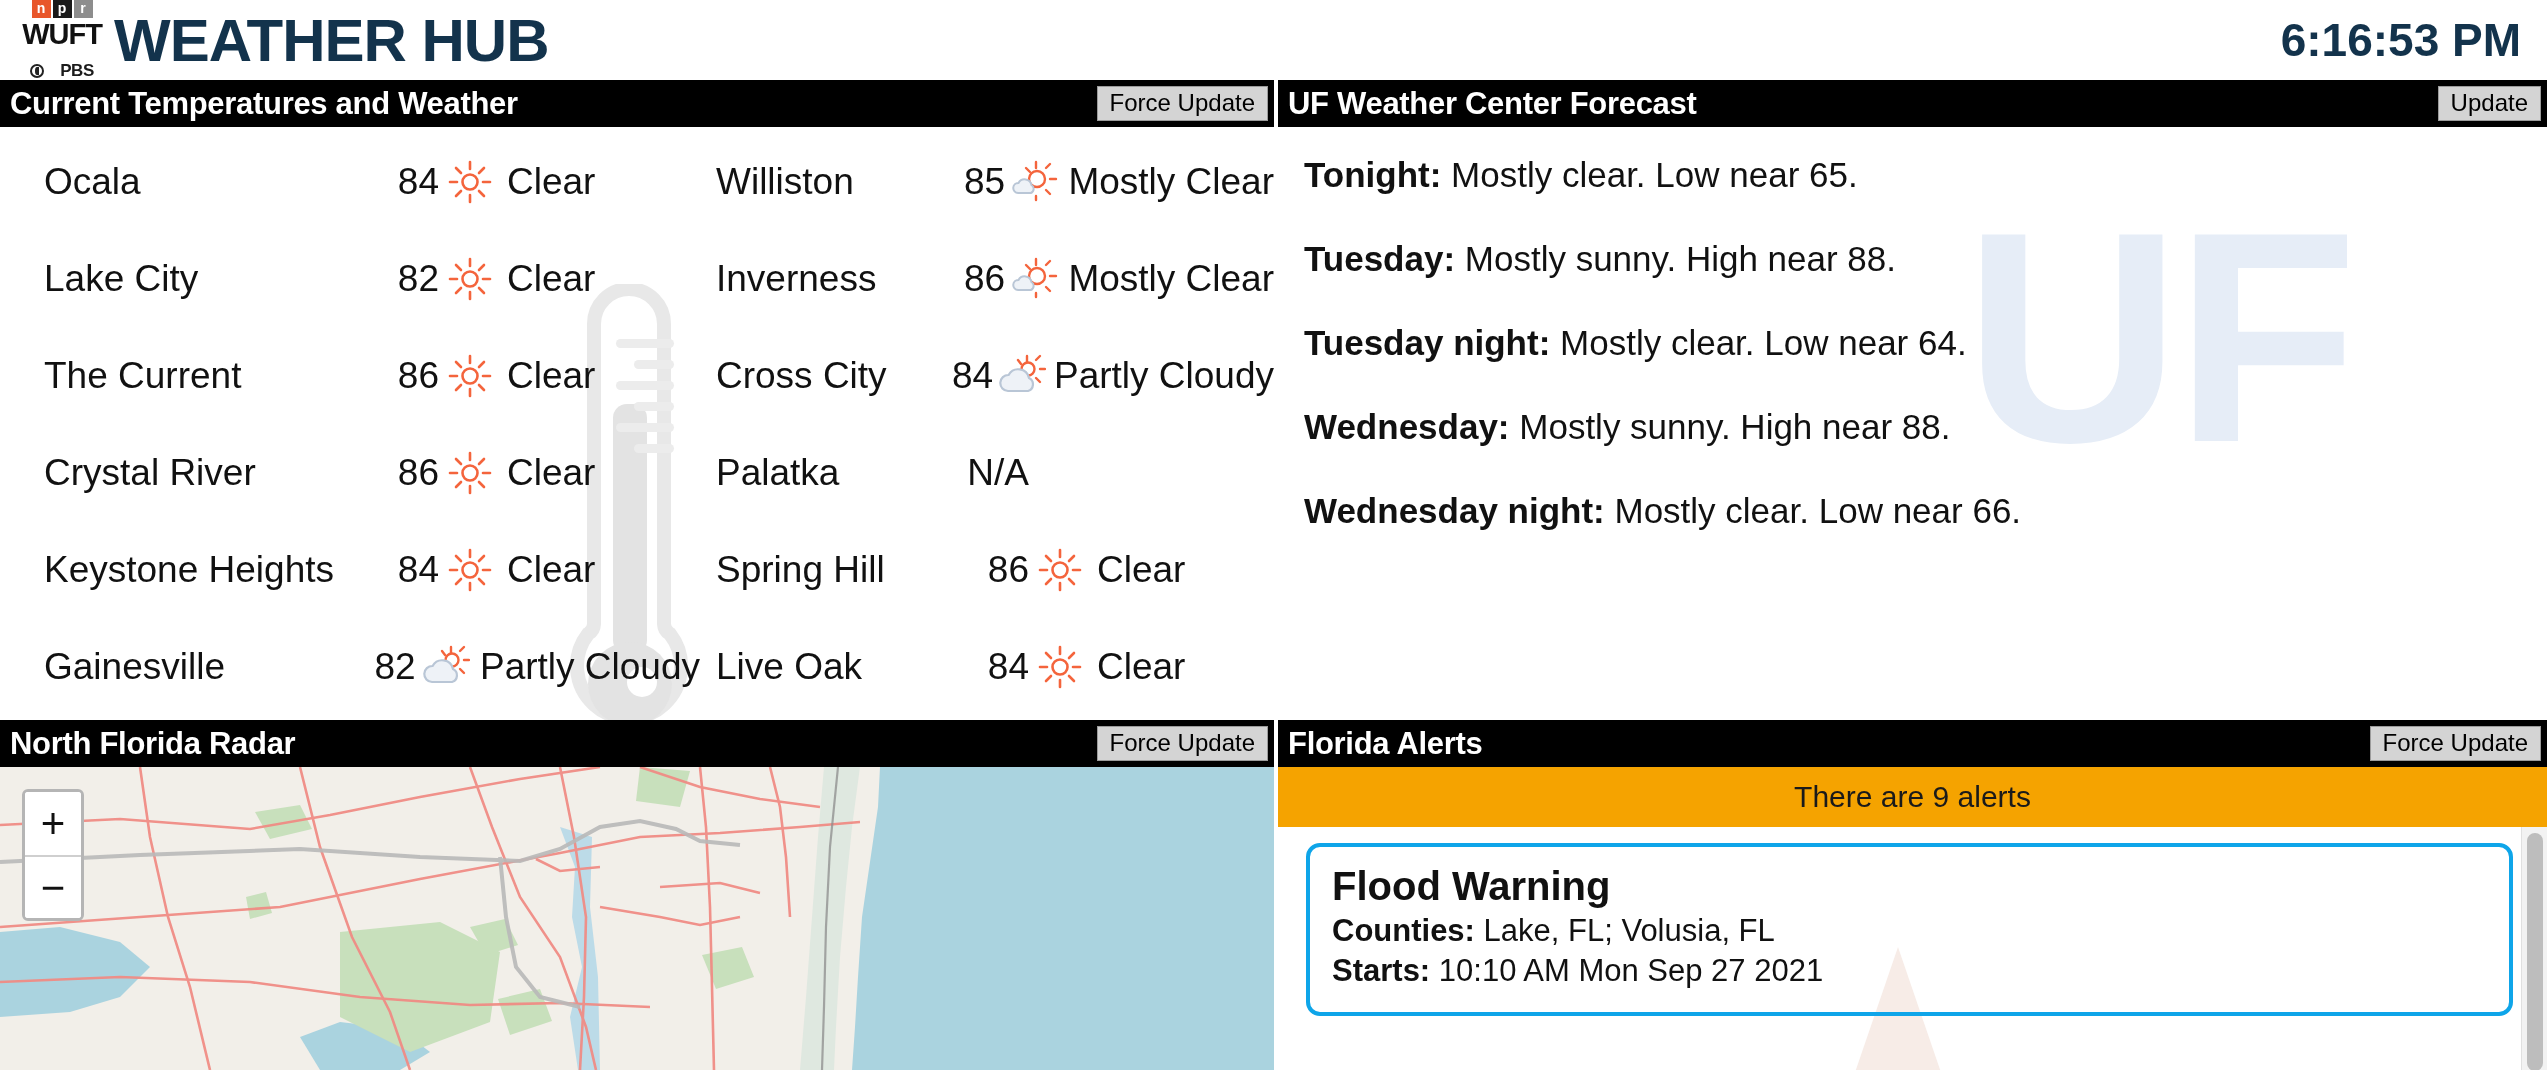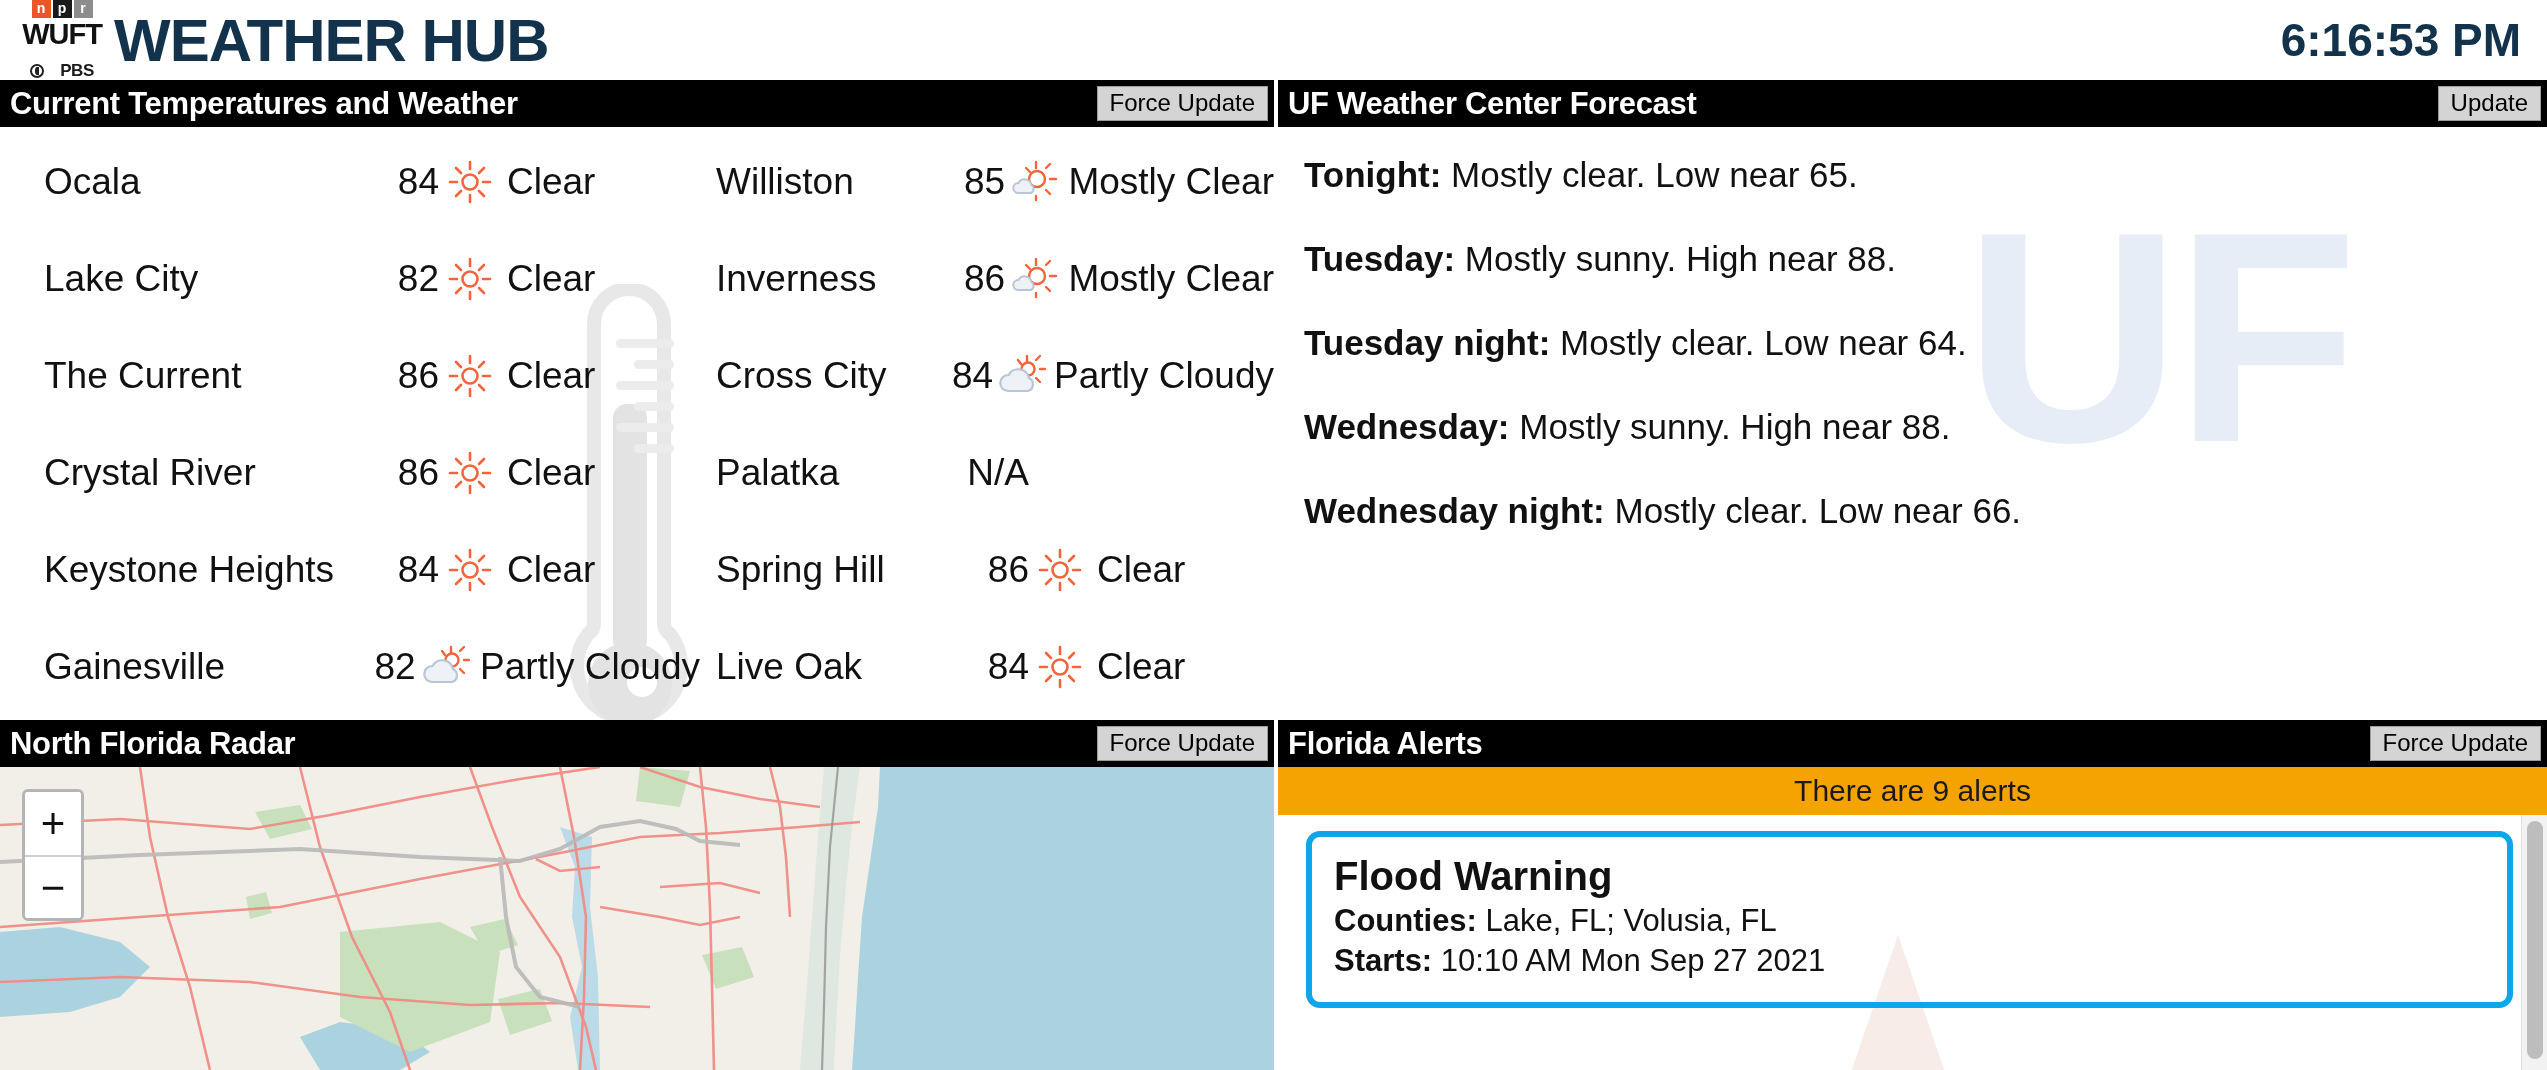--- a/index.html
+++ b/index.html
@@ -142,38 +142,38 @@
   .zoom-btn {
     height: 63px; display: flex; align-items: center; justify-content: center;
     font-size: 42px; color: #111; cursor: pointer; background: #fff;
     font-family: "Liberation Sans", sans-serif; line-height: 1;
   }
   .zoom-btn + .zoom-btn { border-top: 2px solid #cfcfcf; }
 
   
   .alerts-body { position: relative; height: 303px; }
   .alert-banner {
-    height: 48px; background: #f5a300;
+    height: 60px; background: #f5a300;
     display: flex; align-items: center; justify-content: center;
     font-size: 30px; color: #1a1a1a;
   }
   .alert-scroll {
     position: relative; height: 255px; padding: 16px 34px 0 28px;
     overflow: hidden;
   }
   .warn-tri {
     position: absolute; left: 560px; top: 120px; z-index: 0;
     width: 0; height: 0;
     border-left: 60px solid transparent;
     border-right: 60px solid transparent;
     border-bottom: 175px solid #f7ece7;
   }
   .alert-card {
     position: relative; z-index: 1;
-    border: 6px solid #0ea5e9; border-radius: 14px;
+    border: 4px solid #0ea5e9; border-radius: 14px;
     background: transparent;
     padding: 14px 22px 20px 22px;
   }
   .alert-title { font-size: 40px; font-weight: bold; color: #111; line-height: 1.25; }
   .alert-meta { font-size: 31px; color: #111; line-height: 1.3; }
   .alert-meta b { font-weight: bold; }
   .v-scrollbar {
     position: absolute; right: 0; top: 0; width: 26px; height: 255px;
     background: #f2f2f2; border-left: 1px solid #e0e0e0; z-index: 6;
   }

